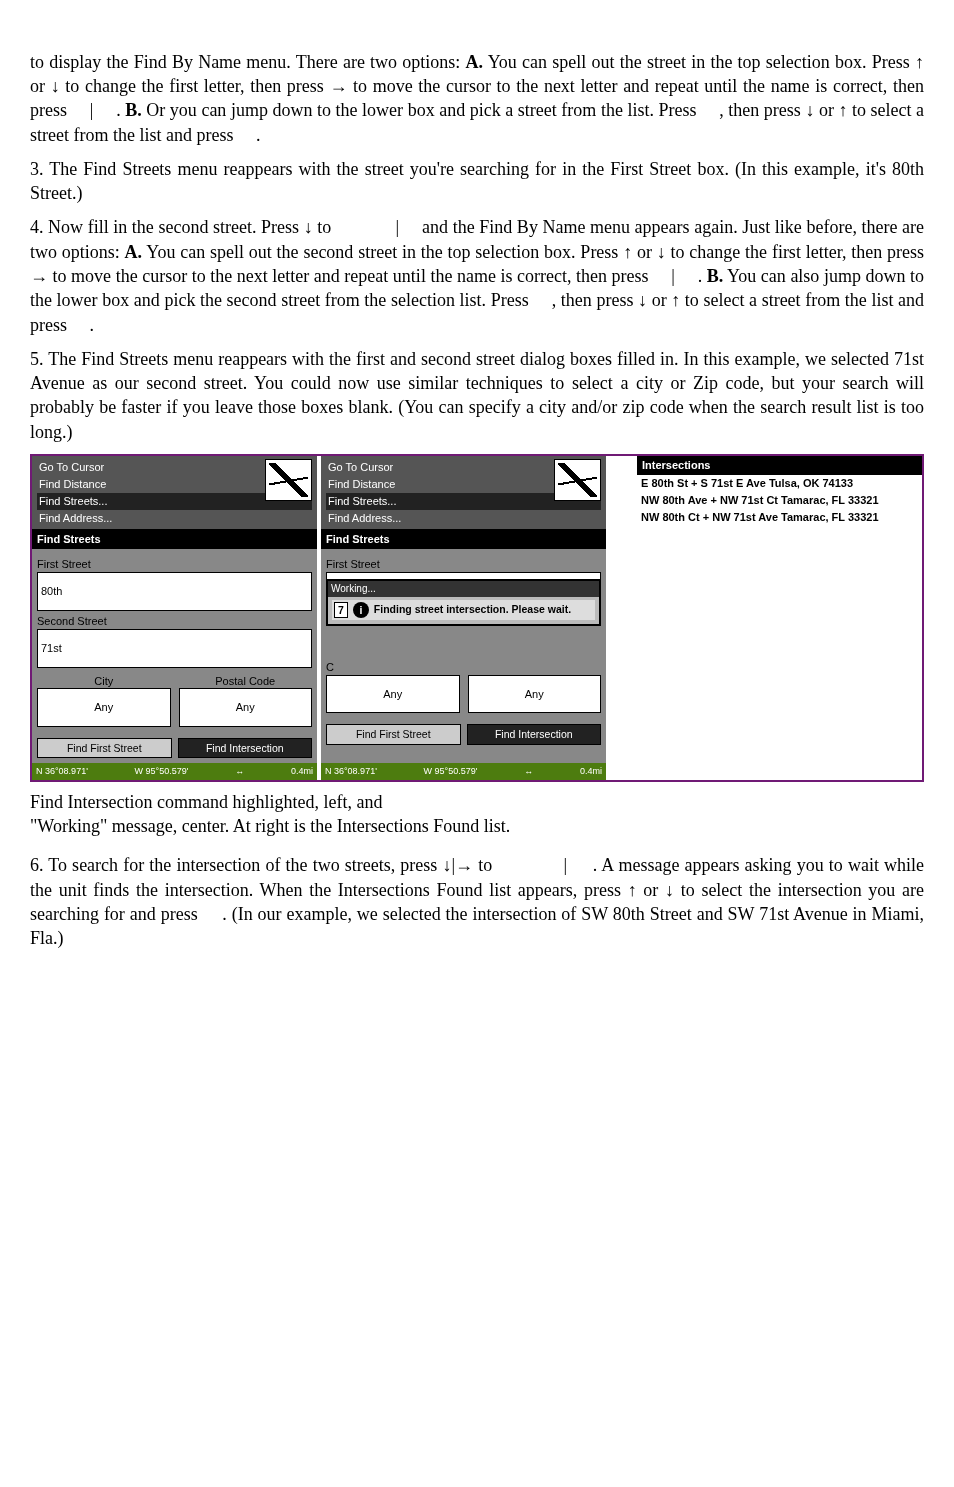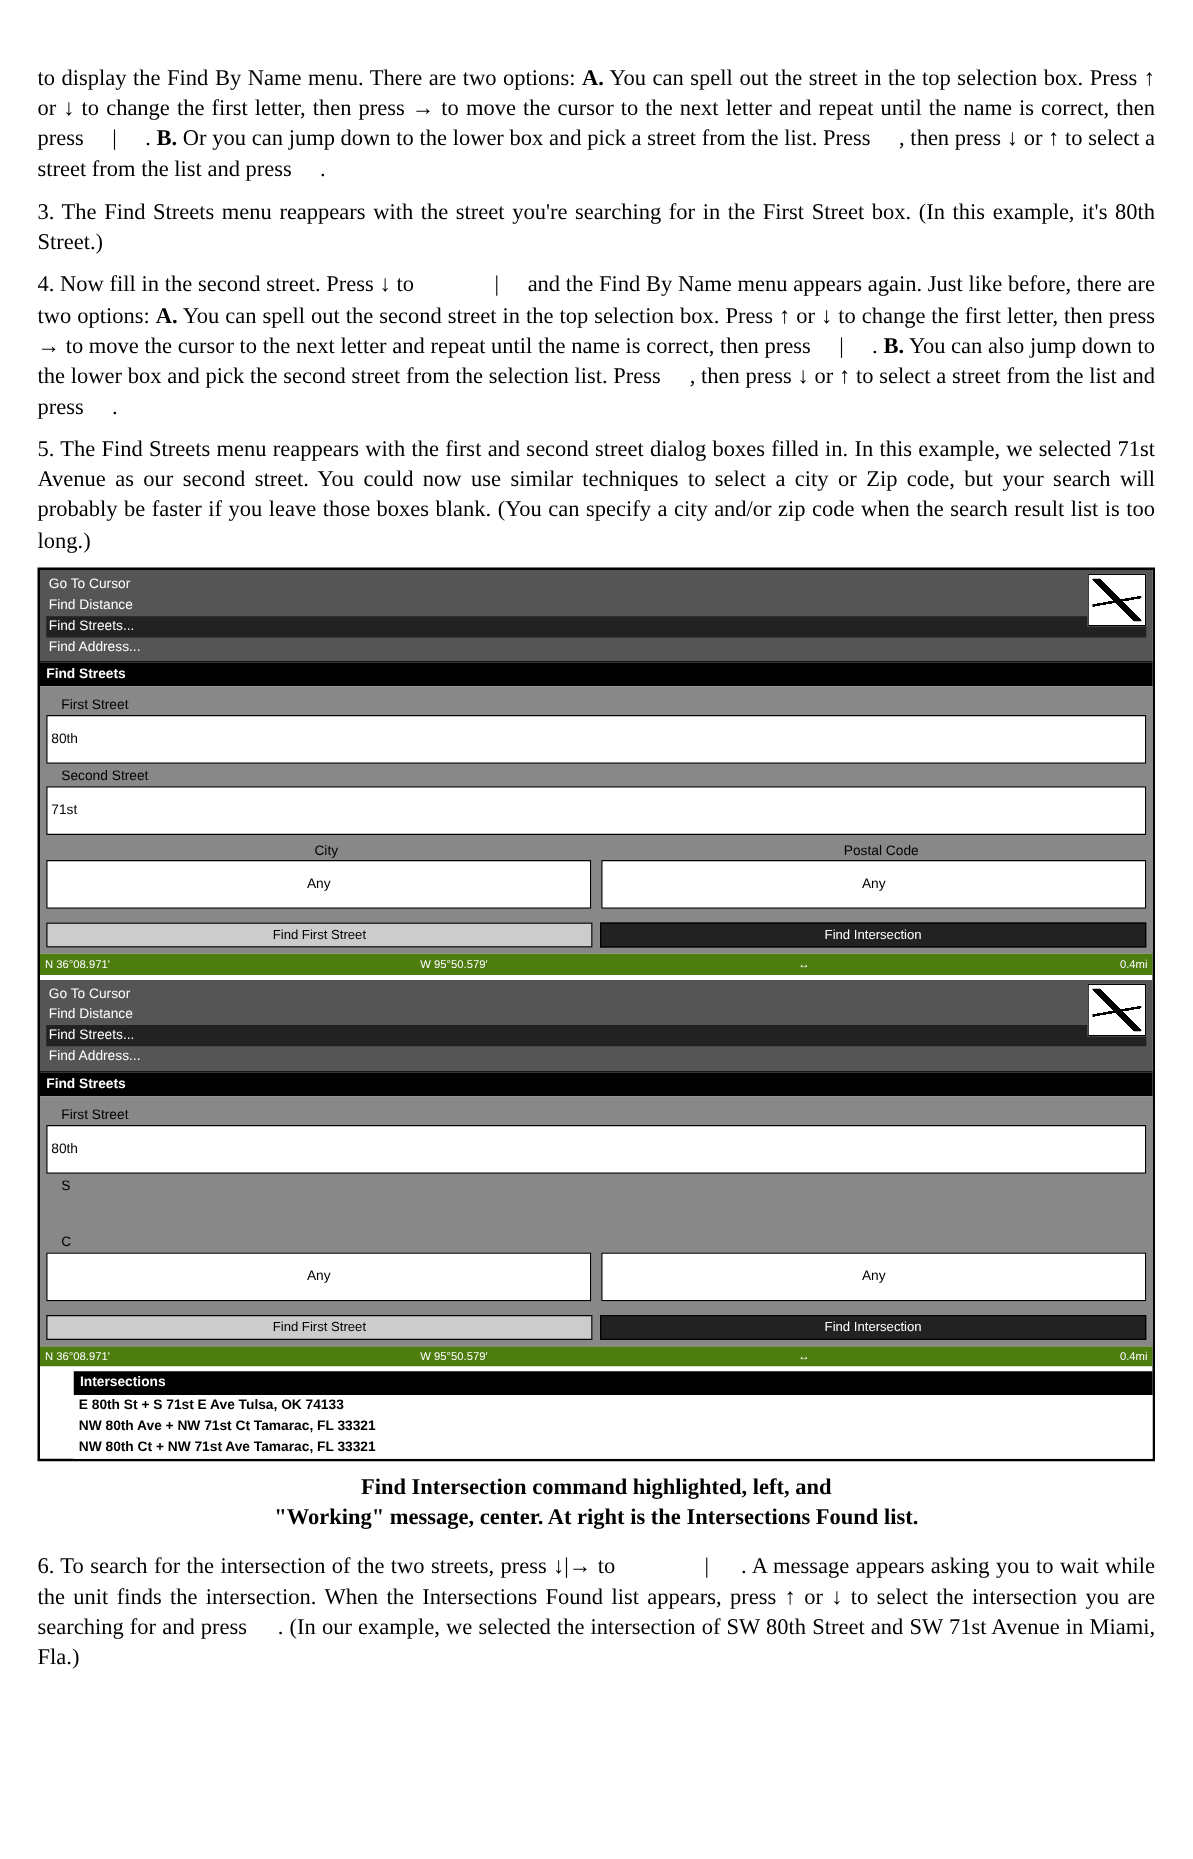--- a/index.html
+++ b/index.html
@@ -10,35 +10,34 @@
     background: #fff;
     max-width: 900px;
     margin: 0 auto;
     padding: 40px 30px;
   }
   p {
     margin: 0.55em 0;
     text-align: justify;
   }
   .caption {
-    text-align: center;
-    font-weight: bold;
+    text-align: left;
+    font-weight: normal;
     margin: 8px 0 15px 0;
     font-family: Georgia, serif;
     font-size: 18px;
   }
   .smallcaps {
     font-variant: small-caps;
   }
   .figure-row {
     display: flex;
     gap: 4px;
     margin: 10px 0 5px 0;
-    border: 2px solid #000000;
-    flex-direction: column;
+    border: 2px solid #701a75;
   }
   .panel {
     flex: 1;
     display: flex;
     flex-direction: column;
     font-family: Arial, Helvetica, sans-serif;
     font-size: 11px;
   }
   .menu-area {
     background: #555;
@@ -80,21 +79,20 @@
   .form-area {
     background: #888;
     color: #000;
     padding: 5px;
     flex: 1;
     min-height: 140px;
   }
   .form-label {
     font-size: 11px;
     margin-top: 3px;
-    margin-left: 12px;
   }
   .form-input {
     background: #fff;
     border: 1px solid #000;
     padding: 11px 3px;
     font-size: 11px;
     margin-bottom: 3px;
   }
   .form-row {
     display: flex;
@@ -285,20 +283,28 @@
       <div class="menu-item">Go To Cursor</div>
       <div class="menu-item">Find Distance</div>
       <div class="menu-item highlight">Find Streets...</div>
       <div class="menu-item">Find Address...</div>
     </div>
     <div class="title-bar">Find Streets</div>
     <div class="form-area form-wrap">
       <div class="form-label">First Street</div>
       <div class="form-input">80th</div>
       <div class="form-label">S</div>
+      <div class="popup">
+        <div class="popup-title">Working...</div>
+        <div class="popup-body">
+          <div style="background:#fff;border:1px solid #000;padding:0 3px;">7</div>
+          <div class="info-icon">i</div>
+          <div>Finding street intersection. Please wait.</div>
+        </div>
+      </div>
       <div style="height:28px"></div>
       <div class="form-label">C</div>
       <div class="form-row">
         <div class="form-col">
           <div class="form-input">Any</div>
         </div>
         <div class="form-col">
           <div class="form-input">Any</div>
         </div>
       </div>

